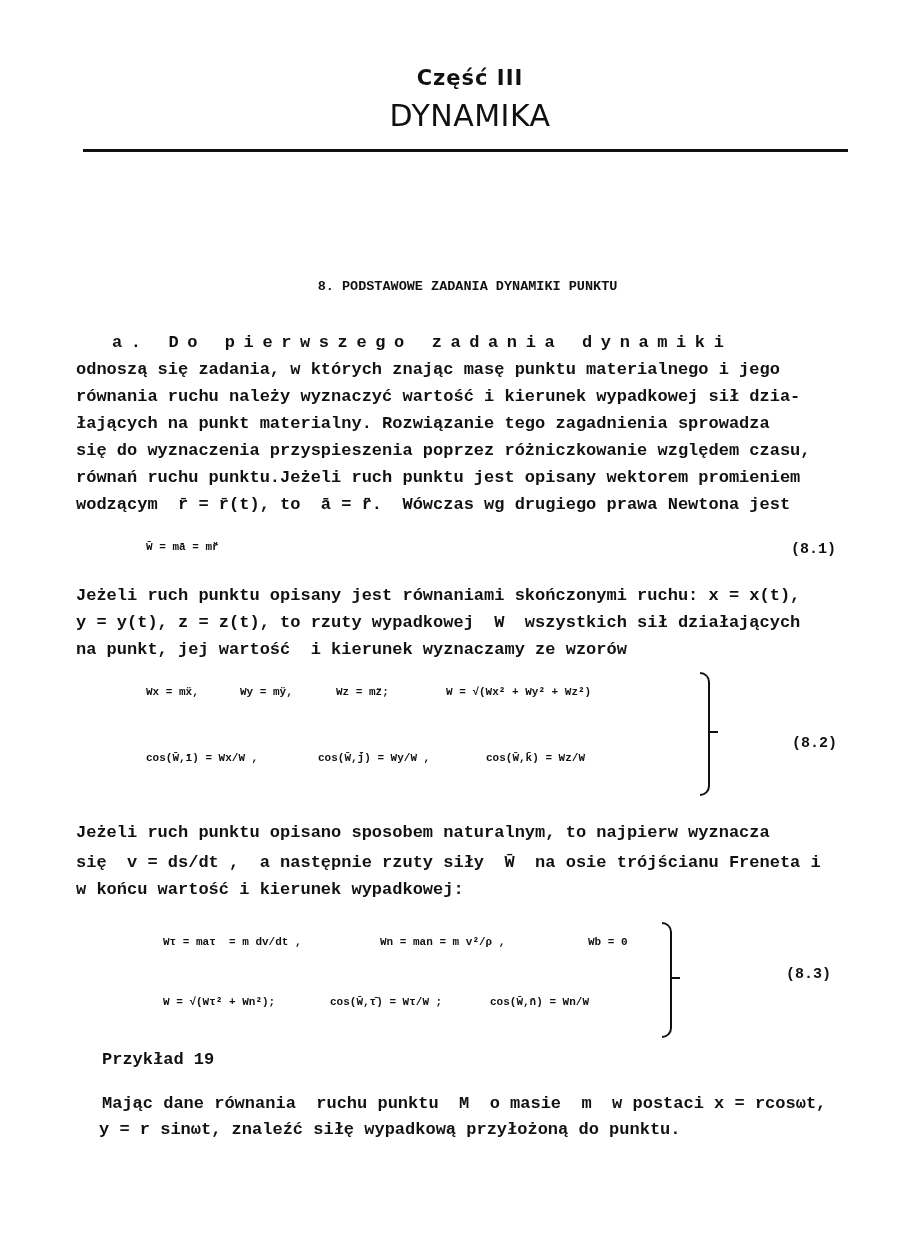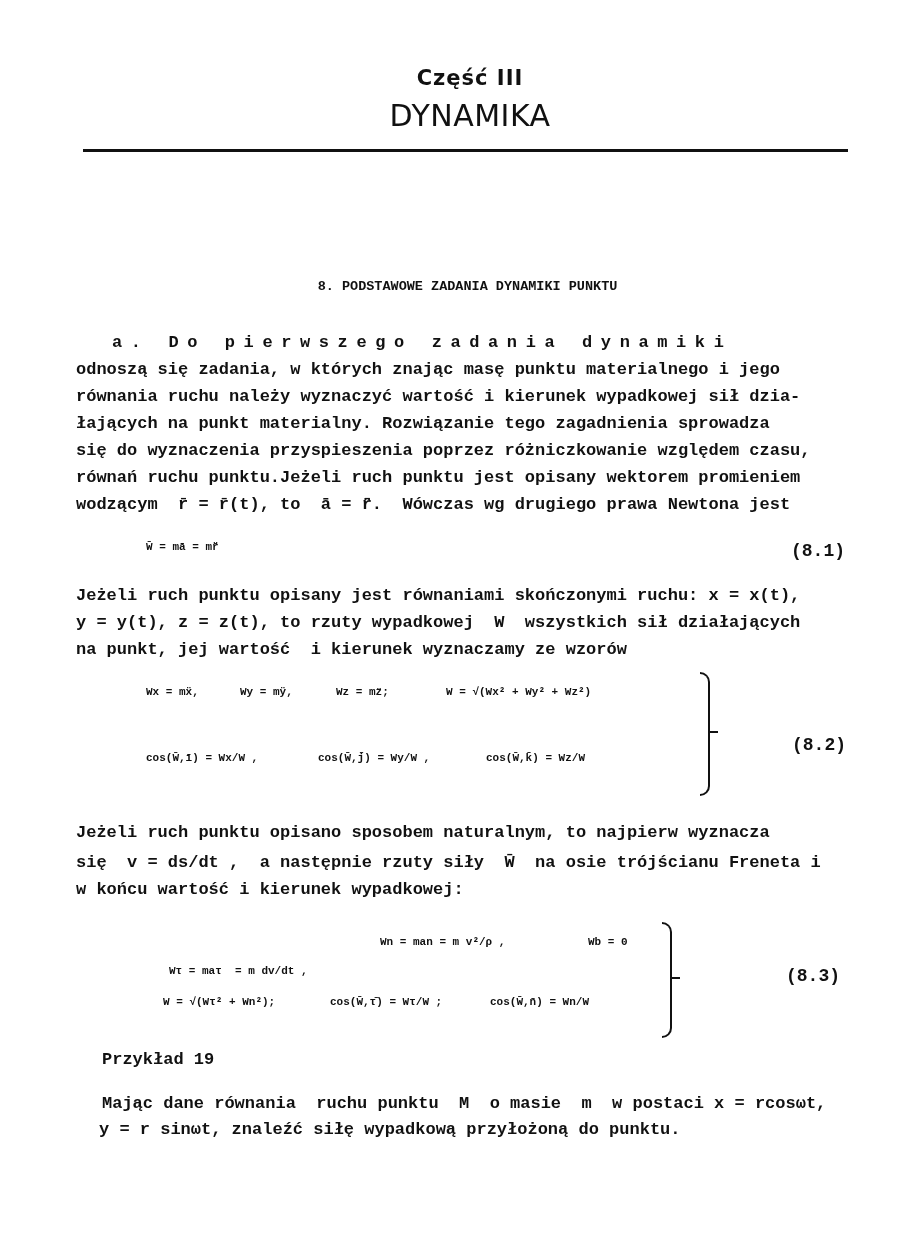--- a/index.html
+++ b/index.html
@@ -7,21 +7,21 @@
   .page { position: absolute; left: 0; top: 0; width: 900px; height: 1110px; }
   .sans { font-family: "DejaVu Sans", sans-serif; }
   .mono { font-family: "Liberation Mono", "DejaVu Sans Mono", monospace; font-weight: bold; }
   .part-label { position: absolute; top: 66px; left: 0; width: 940px; text-align: center; font-size: 21px; font-weight: bold; letter-spacing: 1px; }
   .part-title { position: absolute; top: 98px; left: 0; width: 940px; text-align: center; font-size: 30px; letter-spacing: 0.5px; }
   .rule { position: absolute; top: 149px; left: 83px; width: 765px; height: 3px; background: #111; }
   .section-title { position: absolute; top: 279px; left: 0; width: 935px; text-align: center; font-size: 13.5px; }
   .line { position: absolute; left: 76px; font-size: 17px; white-space: pre; line-height: 20px; }
   .spaced { letter-spacing: 8.6px; }
   .eq { position: absolute; font-size: 11px; white-space: pre; }
-  .eqnum { position: absolute; font-size: 18px; white-space: pre; }
+  .eqnum { position: absolute; font-size: 15px; white-space: pre; }
   .brace { position: absolute; border-right: 2px solid #111; border-top: 2px solid #111; border-bottom: 2px solid #111; border-radius: 0 10px 10px 0; width: 8px; }
   .brace-tip { position: absolute; width: 8px; height: 2px; background: #111; }
 </style>
 </head>
 <body>
 
 <div class="page">
 
   <div class="part-label sans">Część III</div>
   <div class="part-title sans">DYNAMIKA</div>
@@ -52,21 +52,21 @@
   <div class="eq mono" style="top:752px; left:318px;">cos(W̄,j̄) = Wy/W ,</div>
   <div class="eq mono" style="top:752px; left:486px;">cos(W̄,k̄) = Wz/W</div>
   <div class="brace" style="top:672px; left:700px; height:120px;"></div>
   <div class="brace-tip" style="top:731px; left:710px;"></div>
   <div class="eqnum mono" style="top:735px; left:792px;">(8.2)</div>
 
   <div class="line mono" style="top:853px;">się  v = ds/dt ,  a następnie rzuty siły  W̄  na osie trójścianu Freneta i</div>
   <div class="line mono" style="top:823px;">Jeżeli ruch punktu opisano sposobem naturalnym, to najpierw wyznacza</div>
   <div class="line mono" style="top:880px;">w końcu wartość i kierunek wypadkowej:</div>
 
-  <div class="eq mono" style="top:936px; left:169px;margin-top:29px;">Wτ = maτ  = m dv/dt ,</div>
+  <div class="eq mono" style="top:936px; left:163px;">Wτ = maτ  = m dv/dt ,</div>
   <div class="eq mono" style="top:936px; left:380px;">Wn = man = m v²/ρ ,</div>
   <div class="eq mono" style="top:936px; left:588px;">Wb = 0</div>
   <div class="eq mono" style="top:996px; left:163px;">W = √(Wτ² + Wn²);</div>
   <div class="eq mono" style="top:996px; left:330px;">cos(W̄,τ̄) = Wτ/W ;</div>
   <div class="eq mono" style="top:996px; left:490px;">cos(W̄,n̄) = Wn/W</div>
   <div class="brace" style="top:922px; left:662px; height:112px;"></div>
   <div class="brace-tip" style="top:977px; left:672px;"></div>
   <div class="eqnum mono" style="top:966px; left:786px;">(8.3)</div>
 
   <div class="line mono" style="top:1050px; left:102px;">Przykład 19</div>

